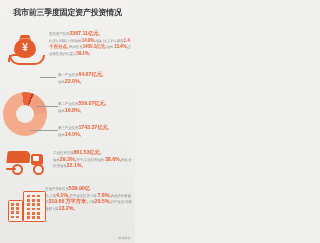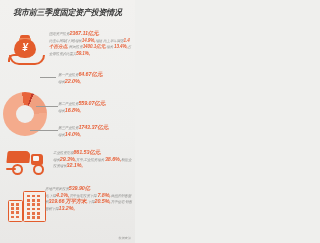--- a/index.html
+++ b/index.html
@@ -6,21 +6,20 @@
   body{
     width:135px;height:243px;
     background:#efefed;
     font-family:"Liberation Sans","DejaVu Sans",sans-serif;
     overflow:hidden;
     position:relative;
   }
   .infographic{
     position:absolute;inset:0;
     background:linear-gradient(180deg,#f2f1ef 0%,#eeeeec 55%,#e9e8e6 100%);
-    font-style:italic;
   }
   .title{
     position:absolute;top:7px;left:0;width:135px;
     text-align:center;
     font-size:8.2px;
     font-weight:bold;
     color:#3b3b3b;
     letter-spacing:-0.2px;
     white-space:nowrap;
     transform:scaleX(0.97);

